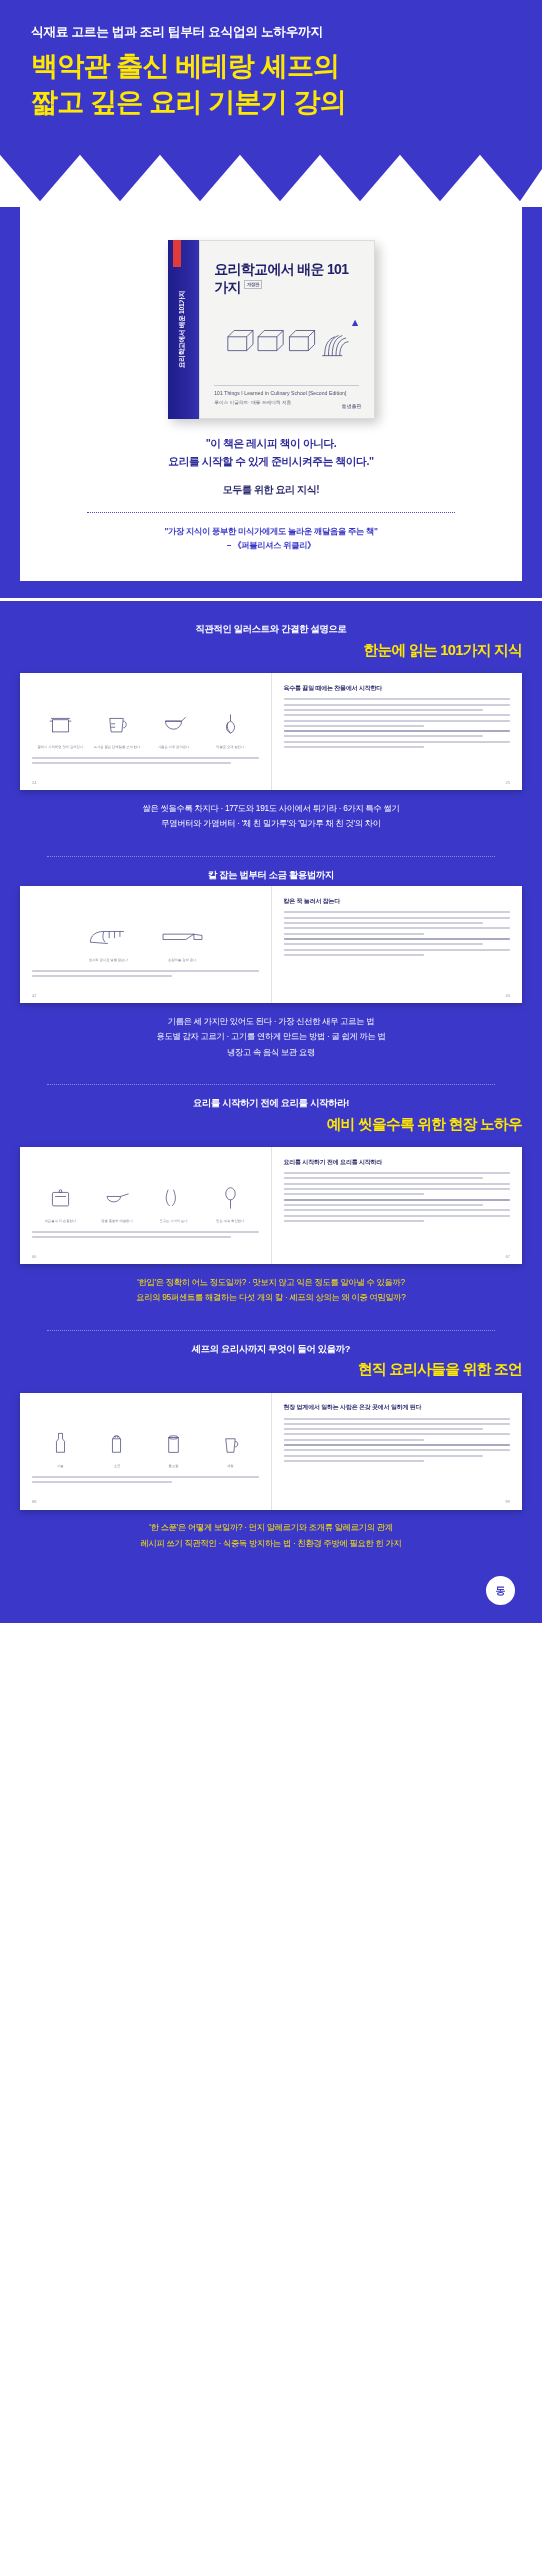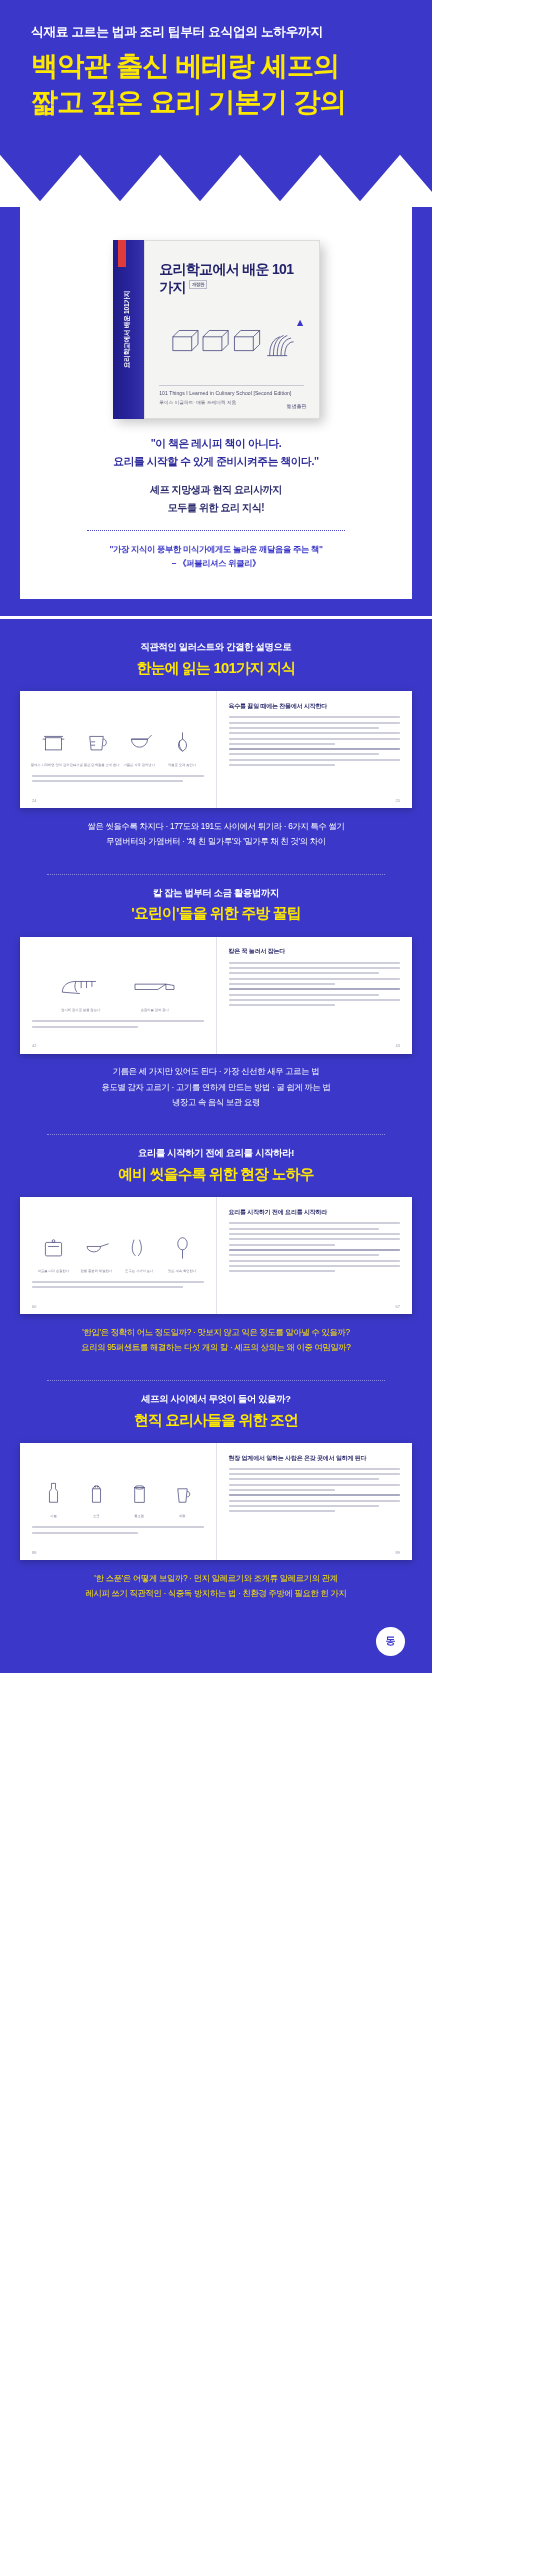--- a/index.html
+++ b/index.html
@@ -2,21 +2,21 @@
 <html style="font-size:10.7px"><head>
 <meta charset="utf-8">
 <style>
   * { box-sizing: border-box; margin: 0; padding: 0; }
   body {
     width: 542px;
     background: #ffffff;
     font-family: "Liberation Sans", sans-serif;
     color: #2a2a6a;
   }
-  .page { width: 432px; position: relative; }
+  .page { width: 542px; position: relative; }
 
   
   .hero {
     position: relative;
     background: #3b38c9;
     padding: 24px 31px 0 31px;
     overflow: hidden;
     height: 207px;
   }
   .hero-kicker {
@@ -188,21 +188,21 @@
   }
   .sec-kicker {
     text-align: center;
     color: #ffffff;
     font-size: 9.3px;
     font-weight: bold;
     letter-spacing: -0.3px;
     margin-bottom: 4.7px;
   }
   .sec-title {
-    text-align: center;
+    text-align: right;
     color: #ffe800;
     font-size: 14.7px;
     font-weight: bold;
     letter-spacing: -0.7px;
     margin-bottom: 13.3px;
   }
   .spread {
     background: #ffffff;
     width: 100%;
     height: 117px;
@@ -361,21 +361,20 @@
           </div>
         </div>
       </div>
 
       <div class="quote-block">
         <div class="q-main">
           <div>"이 책은 레시피 책이 아니다.</div>
           <div>요리를 시작할 수 있게 준비시켜주는 책이다."</div>
         </div>
         <div class="q-body">
-          <div>셰프 지망생과 현직 요리사까지</div>
           <div>모두를 위한 요리 지식!</div>
         </div>
         <div class="dotrule"></div>
         <div class="q-press">
           <div>"가장 지식이 풍부한 미식가에게도 놀라운 깨달음을 주는 책"</div>
           <div>– 《퍼블리셔스 위클리》</div>
         </div>
       </div>
     </div>
   </section>
@@ -449,21 +448,20 @@
       <div class="bullets">
         <div>쌀은 씻을수록 차지다 · 177도와 191도 사이에서 튀기라 · 6가지 특수 썰기</div>
         <div>무염버터와 가염버터 · '체 친 밀가루'와 '밀가루 채 친 것'의 차이</div>
       </div>
     </div>
 
     <div class="sep"></div>
 
     <div class="sec">
       <div class="sec-kicker">칼 잡는 법부터 소금 활용법까지</div>
-      <div class="sec-title">'요린이'들을 위한 주방 꿀팁</div>
       <div class="spread">
         <div class="pg pg-left">
           <div class="icons-row" style="justify-content:center;gap:27px">
             <div class="ic" style="width:47px">
               <svg width="47" height="31" viewBox="0 0 70 46" fill="none" stroke="#33336b" stroke-width="1">
                   <path d="M8,30 C8,20 16,14 28,14 L58,14"></path>
                   <path d="M28,14 C26,20 26,26 30,30"></path>
                   <path d="M36,14 L36,24 M44,14 L44,24 M52,14 L52,22"></path>
                   <path d="M8,30 L34,32"></path>
                 </svg>
@@ -569,21 +567,21 @@
       </div>
       <div class="bullets yellow">
         <div>'한입'은 정확히 어느 정도일까? · 맛보지 않고 익은 정도를 알아낼 수 있을까?</div>
         <div>요리의 95퍼센트를 해결하는 다섯 개의 칼 · 셰프의 상의는 왜 이중 여밈일까?</div>
       </div>
     </div>
 
     <div class="sep"></div>
 
     <div class="sec">
-      <div class="sec-kicker">셰프의 사이에서 무엇이 들어 있을까?</div>
+      <div class="sec-kicker">셰프의 요리사까지 무엇이 들어 있을까?</div>
       <div class="sec-title">현직 요리사들을 위한 조언</div>
       <div class="spread">
         <div class="pg pg-left">
           <div class="icons-row">
             <div class="ic">
               <svg width="27" height="31" viewBox="0 0 40 46" fill="none" stroke="#33336b" stroke-width="1">
                   <path d="M17,8 L23,8 L23,16 L26,20 L26,36 L14,36 L14,20 L17,16 Z"></path>
                 </svg>
               <div class="ic-cap">기름</div>
             </div>

